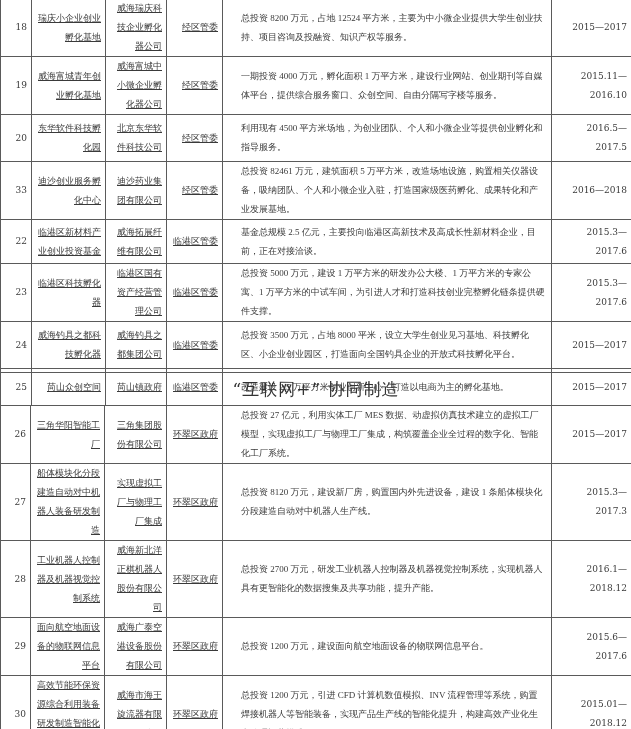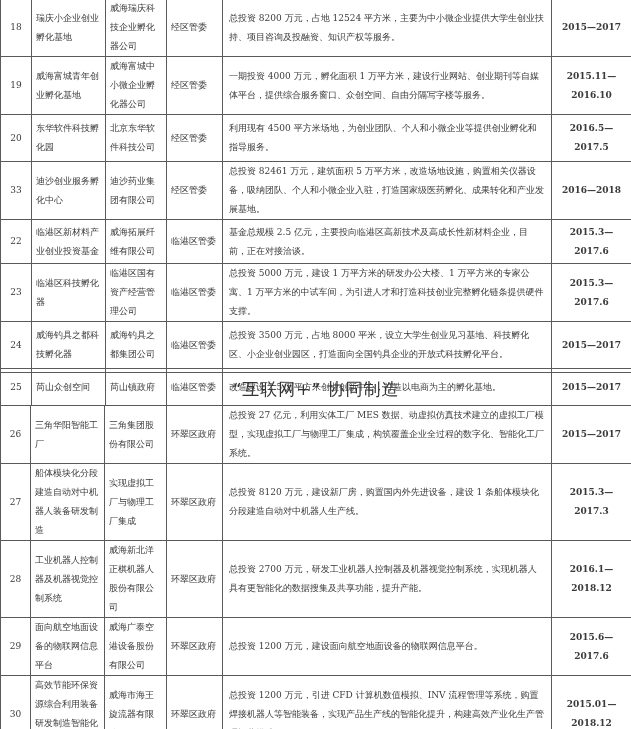--- a/index.html
+++ b/index.html
@@ -1,24 +1,24 @@
 <!DOCTYPE html>
 <html><head>
 <meta charset="utf-8">
 <style>
   html, body { margin:0; padding:0; background:#ffffff; }
   body { width:631px; height:729px; overflow:hidden; position:relative;
          font-family:"DejaVu Serif", "Liberation Serif", serif; color:#3a3a3a; }
   table { border-collapse:collapse; position:absolute; left:0; width:631px; table-layout:fixed; }
   td, th { border:1px solid #5a5a5a; padding:0 4px; vertical-align:middle; overflow:hidden; }
   td { font-size:9px; line-height:19px; }
-  .c-no { text-align:center; }
-  .c-name, .c-unit, .c-resp { text-align:left; }
-  .c-content { text-align:left; padding-left:6px; padding-right:6px; }
-  .c-period { text-align:center;font-weight:bold; }
+  .c-no { text-align:right; }
+  .c-name, .c-unit, .c-resp { text-align:right;text-decoration:underline; }
+  .c-content { text-align:left; padding-left:18px; padding-right:6px;font-family:Liberation Serif, serif; }
+  .c-period { text-align:right; }
   .t1 { top:-2px; border-top:none; }
   .t2 { top:372px; }
   .title-cell { font-size:17px; text-align:center; height:32px; font-weight:normal; color:#333; letter-spacing:1px; }
   .hdr th { font-size:11px; font-weight:bold; height:26px; color:#222; text-align:center; }
 </style>
 </head>
 <body>
 
 <table class="t1">
   <colgroup>

